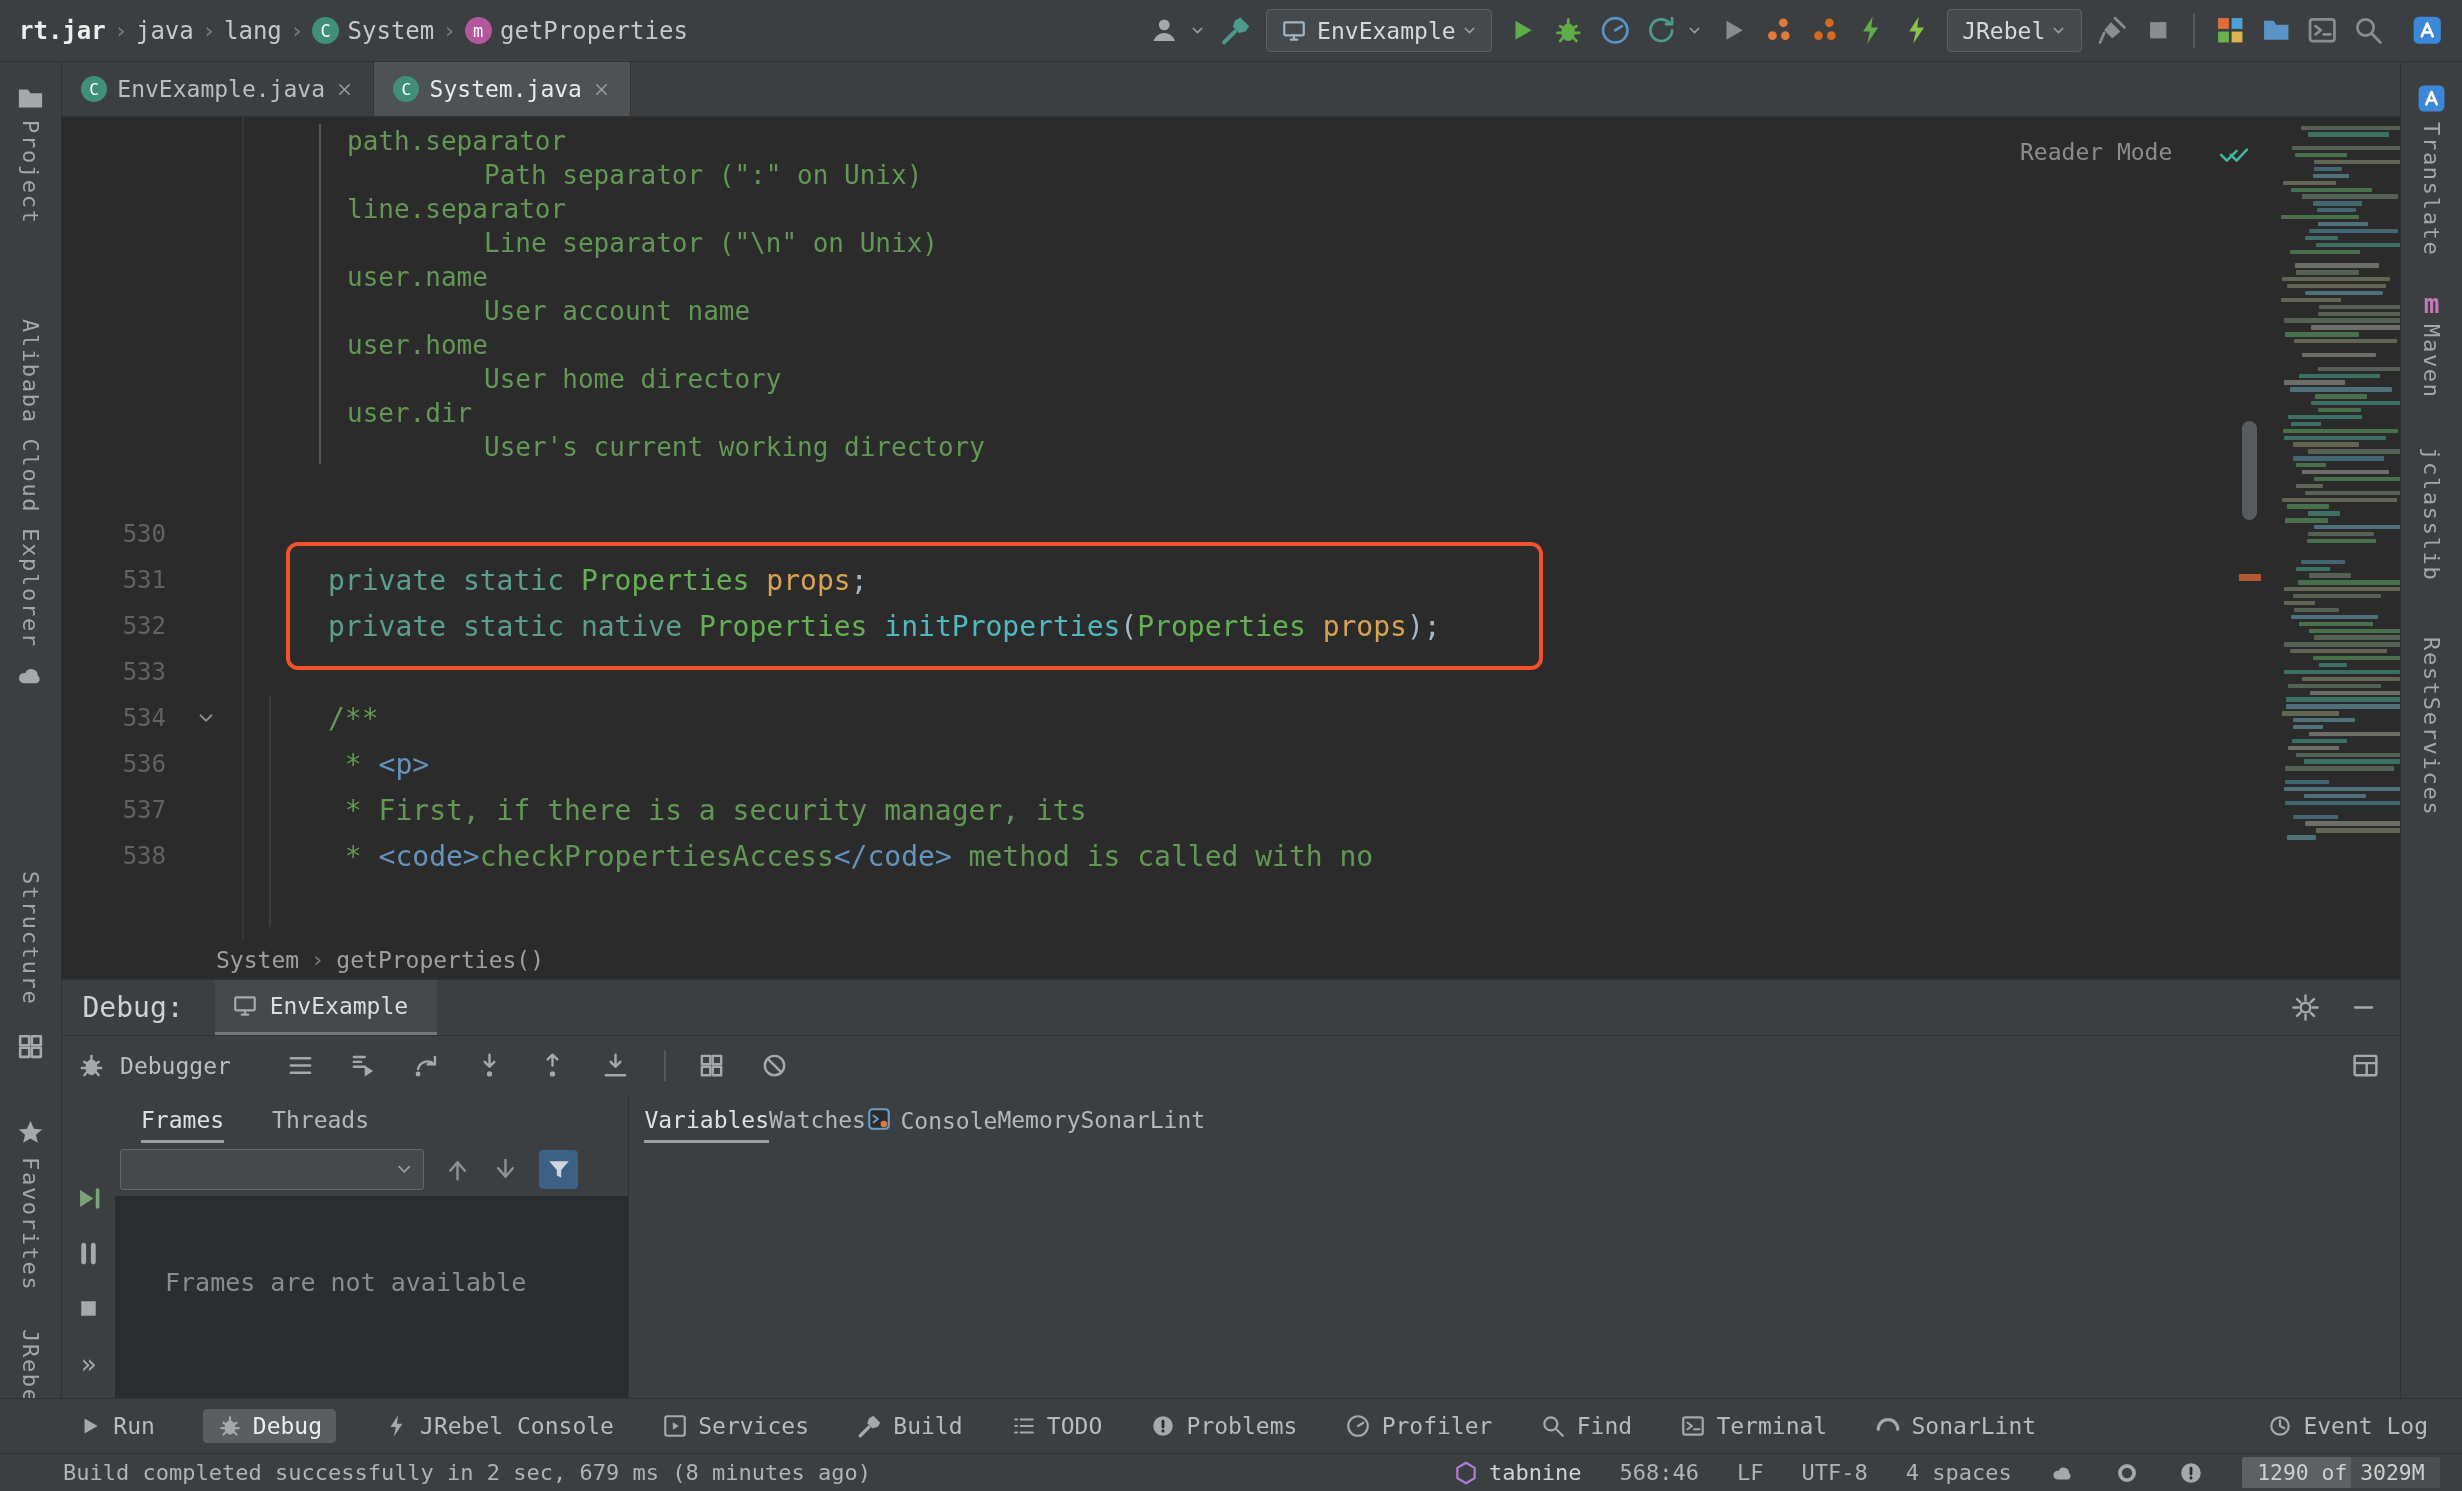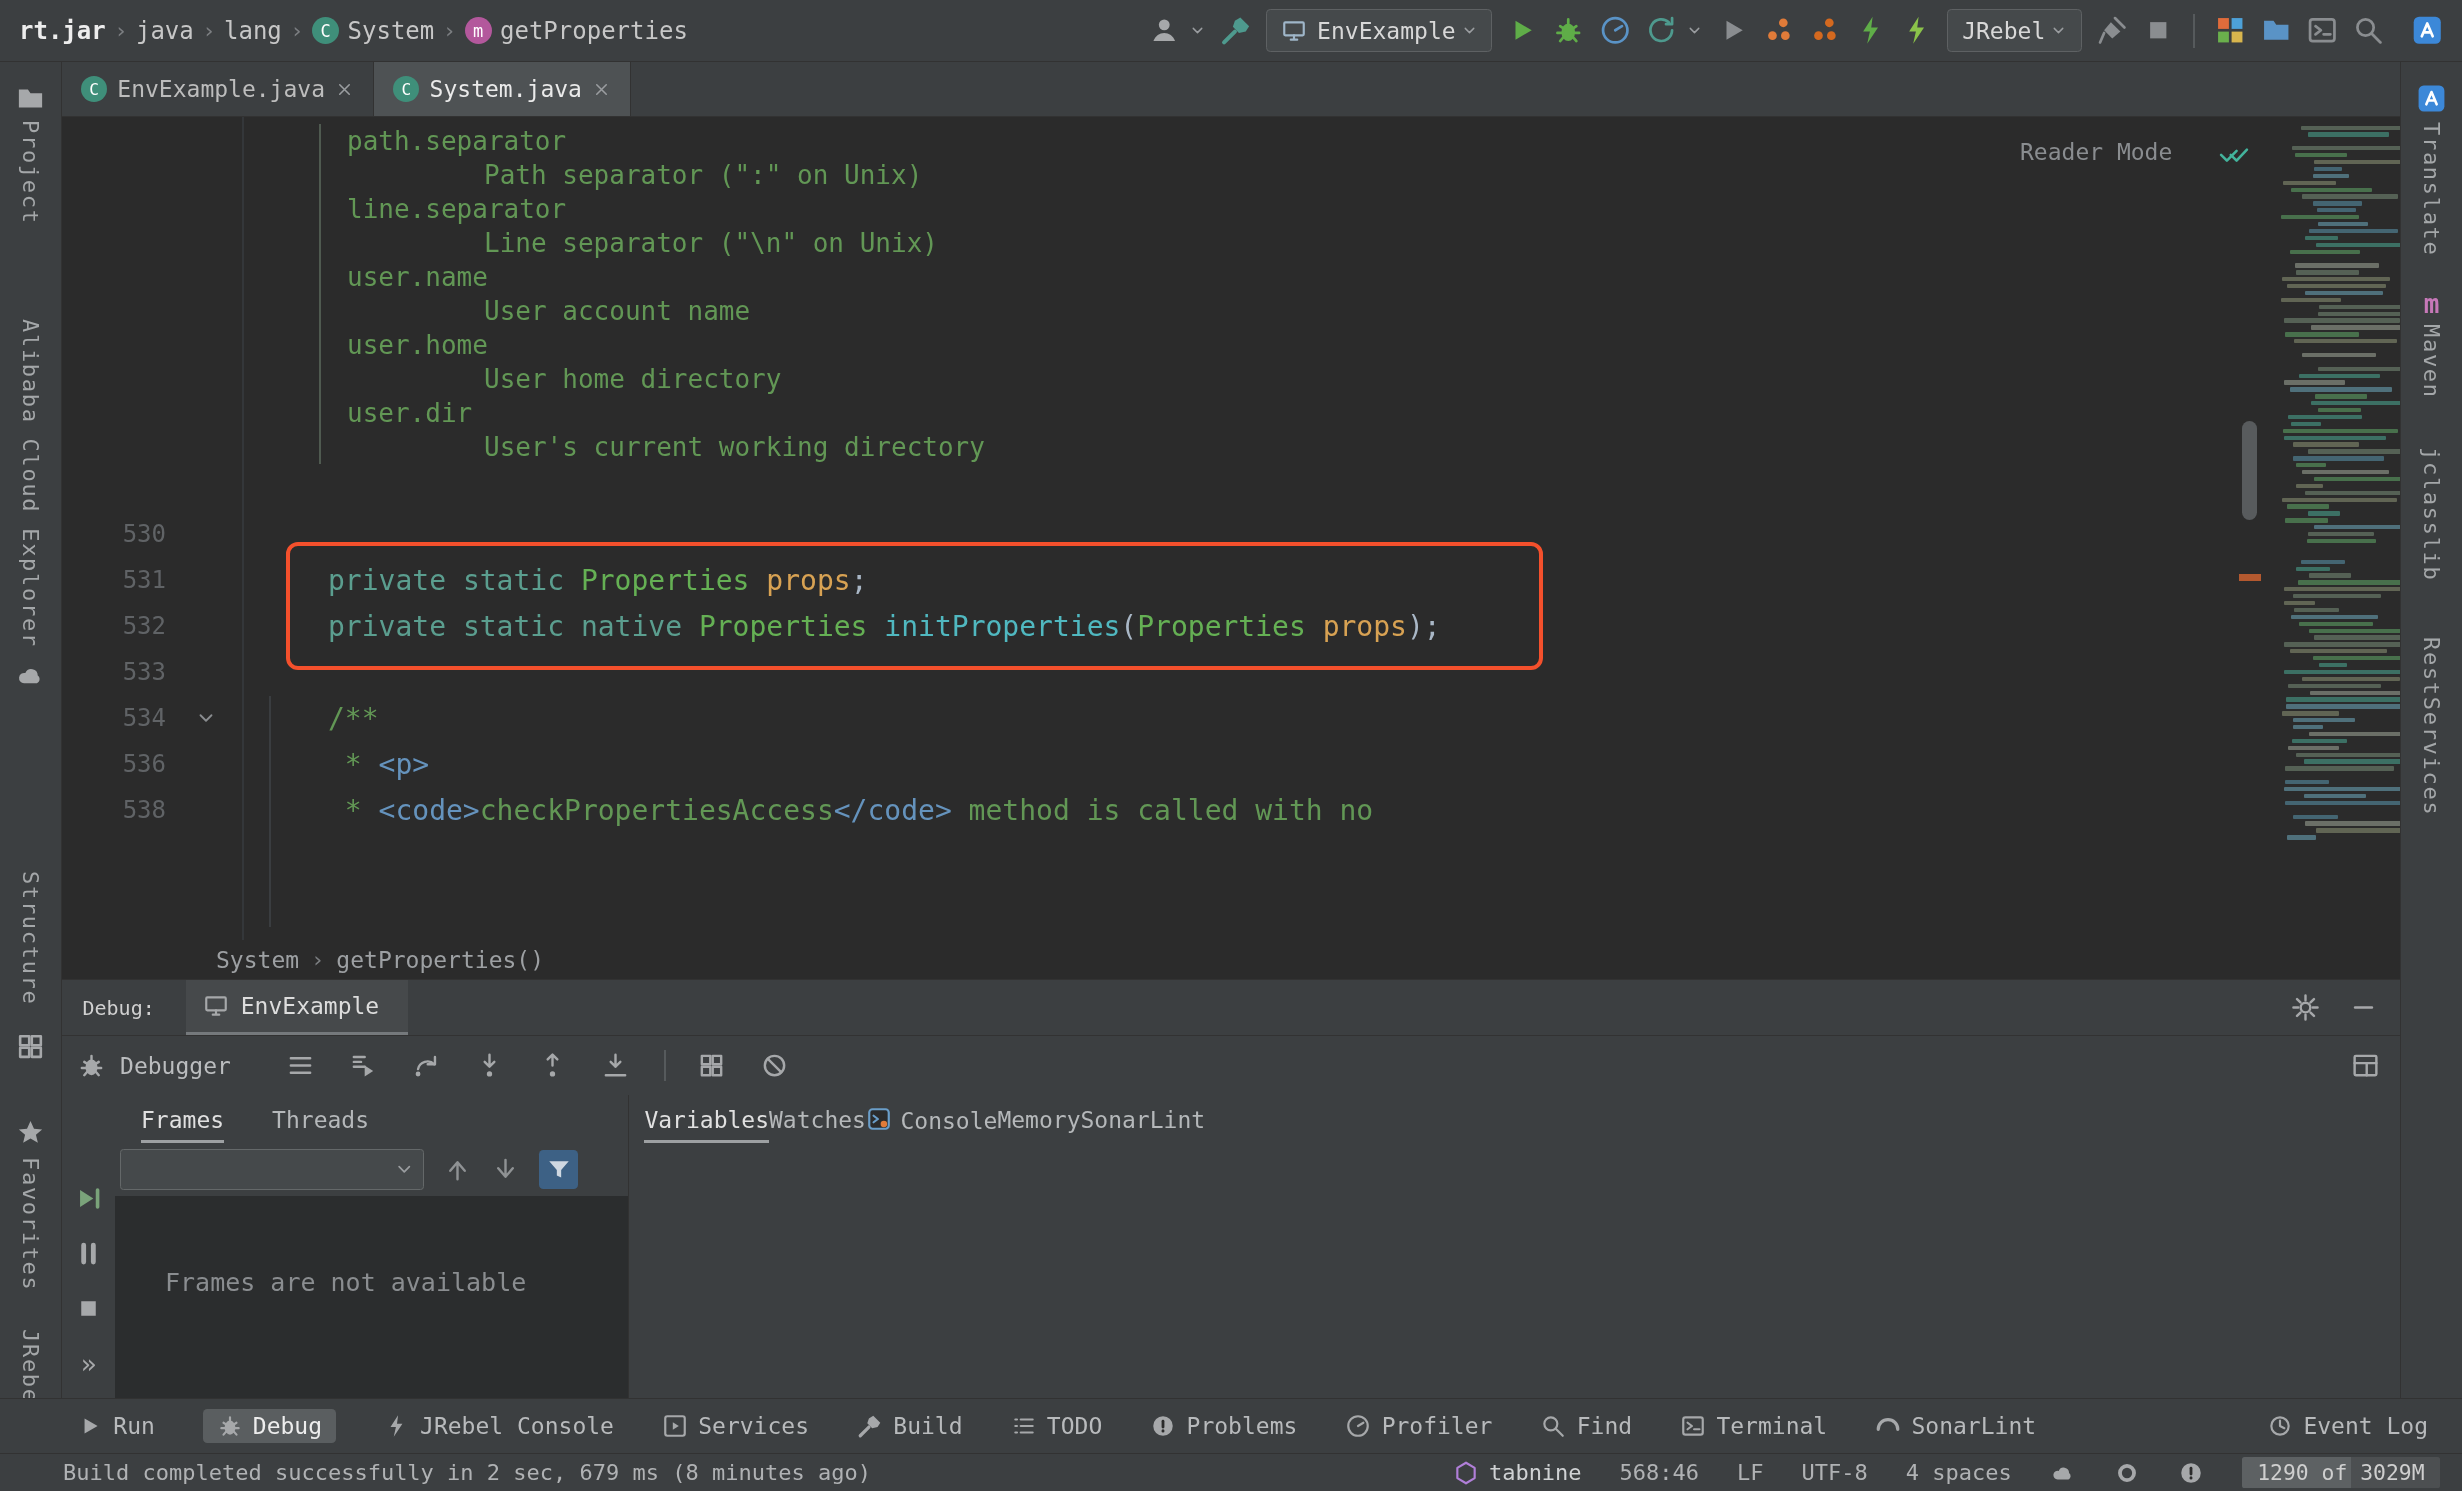--- a/index.html
+++ b/index.html
@@ -80,21 +80,21 @@
   .emark { position:absolute; left:2134px; top:457px; width:22px; height:6.8px; background:#b4592f; }
 
   
   .ebread { height:39px; flex:none; background:#2b2b2b; display:flex; align-items:center; gap:12px;
             padding-left:154px; font-size:23px; color:#9da0a3; }
 
   
   .debug { height:419px; flex:none; display:flex; flex-direction:column; background:#3c3f41;
            border-top:1.7px solid #323232; }
   .dbg-head { height:55px; flex:none; display:flex; align-items:center; }
-  .dbg-title { font-size:20px; color:#d0d0d0; margin-left:20.5px; }
+  .dbg-title { font-size:28px; color:#d0d0d0; margin-left:20.5px; }
   .dbg-tab { height:100%; display:flex; align-items:center; gap:12px; padding:0 17px; margin-left:31px;
              background:#46494b; border-bottom:3.4px solid #75797c; font-size:23px; color:#dddddd; }
   .dbg-tab .combo-ico { color:#a6a8aa; }
   .dbg-head-right { margin-left:auto; margin-right:22px; display:flex; gap:29px; color:#a6a8aa; }
   .dt-ico { width:29px; height:29px; display:inline-flex; color:#a6a8aa; flex:none; }
   .dbg-toolbar { height:60px; flex:none; display:flex; align-items:center; border-top:1.7px solid #323232; }
   .dbg-toolbar .label { font-size:23px; color:#bbbdbf; margin-left:13.7px; }
   .ml18{margin-left:15.4px;} .ml40{margin-left:34px;} .ml64{margin-left:55px;} .ml36{margin-left:31px;}
   .dsep { width:1.7px; height:31px; background:#565a5c; margin-left:34px; }
   .dbg-content { flex:1; display:flex; min-height:0; }
@@ -382,20 +382,24 @@
               <span class="lnum">534<span class="fold-chev">
                   <svg viewBox="0 0 24 24" fill="none" stroke="currentColor" stroke-width="2" stroke-linecap="round" stroke-linejoin="round">
                     <path d="M6 9l6 6 6-6"></path>
                   </svg>
                 </span></span>
               <span class="lcode"><span class="tk-cm">/**</span></span>
             </div>
             <div class="crow">
               <span class="lnum">536</span>
               <span class="lcode"><span class="tk-cm"> * </span><span class="tk-tag">&lt;p&gt;</span></span>
+            </div>
+            <div class="crow">
+              <span class="lnum">537</span>
+              <span class="lcode"><span class="tk-cm"> * First, if there is a security manager, its</span></span>
             </div>
             <div class="crow">
               <span class="lnum">538</span>
               <span class="lcode"><span class="tk-cm"> * </span><span class="tk-tag">&lt;code&gt;</span><span class="tk-cm">checkPropertiesAccess</span><span class="tk-tag">&lt;/code&gt;</span><span class="tk-cm"> method is called with no</span></span>
             </div>
           </div>
         <div class="hl-rect"></div>
         <div class="reader">Reader Mode</div>
         <span class="reader-check">
             <svg viewBox="0 0 24 24" fill="none" stroke="currentColor" stroke-width="2" stroke-linecap="round" stroke-linejoin="round">

